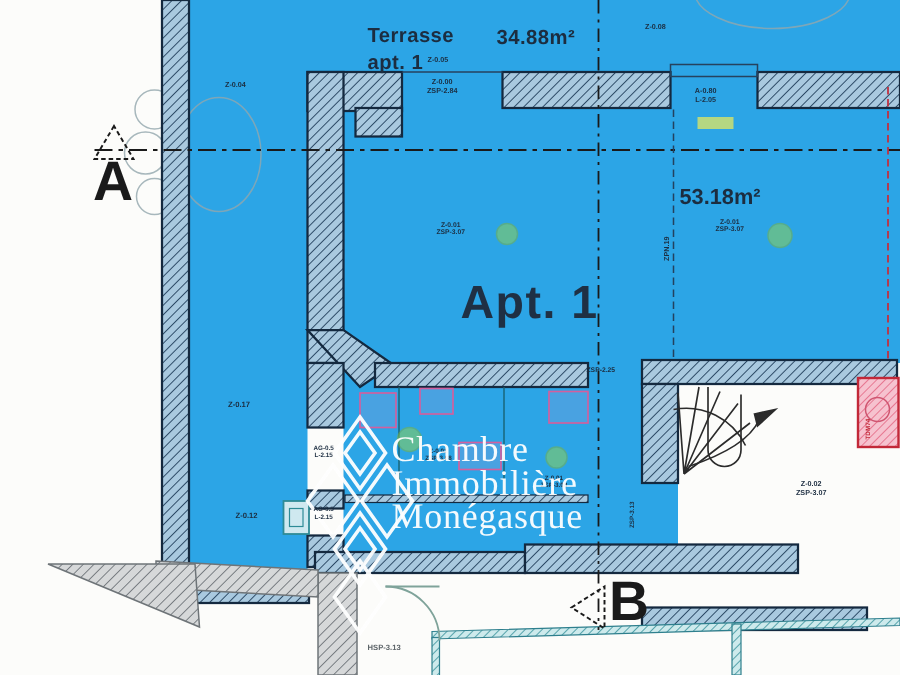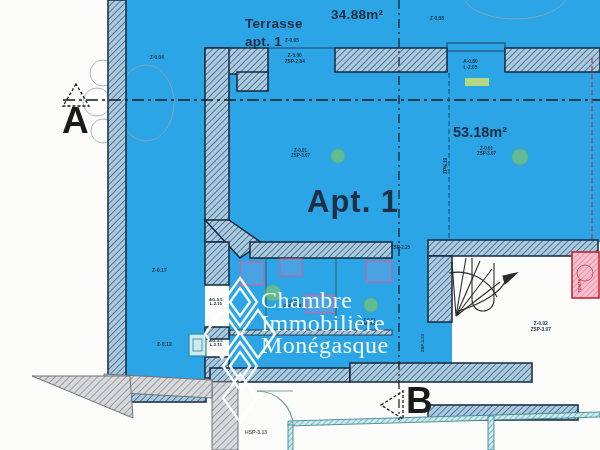--- a/index.html
+++ b/index.html
@@ -145,21 +145,21 @@
     <path d="M240,342 L257,366 L240,390 L223,366 Z"></path>
     <path d="M240,352 L250,366 L240,380 L230,366 Z"></path>
     <path d="M240,374 L257,398 L240,422 L223,398 Z"></path>
   </g>
 </svg>
 
 <div class="lbl s80" style="left:186px;top:-4px;">Z-0.04</div>
 
 <div class="lbl big" style="left:245px;top:2px;line-height:1.3;margin-top:13px;">Terrasse
 apt. 1</div>
-<div class="lbl big" style="left:331px;top:7px;">34.88m²</div>
+<div class="lbl big" style="left:331px;top:17px;">34.88m²</div>
 
 <div class="lbl s80" style="left:285px;top:38px;">Z-0.05</div>
 <div class="lbl s80" style="left:150px;top:55px;">Z-0.04</div>
 <div class="lbl s80" style="left:430px;top:16px;">Z-0.08</div>
 
 <div class="lbl c s80" style="left:270px;top:53px;width:62px;">Z-0.00
 ZSP-2.84</div>
 <div class="lbl c s80" style="left:448px;top:59px;width:56px;">A-0.80
 L-2.05</div>
 

